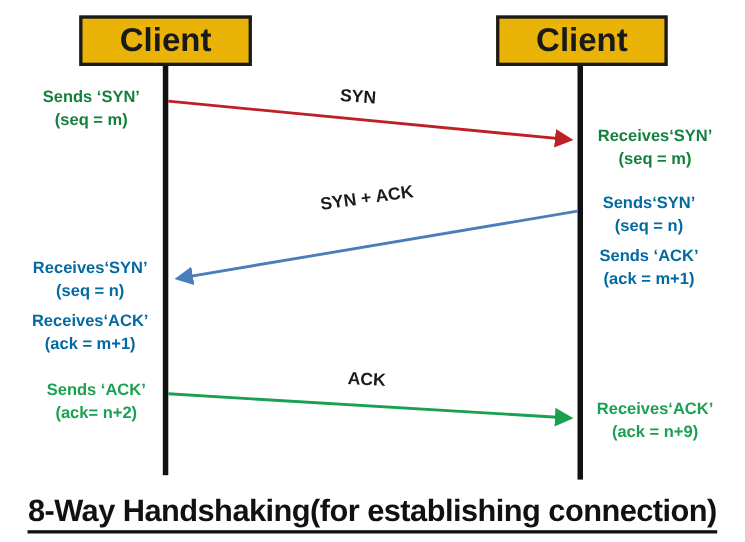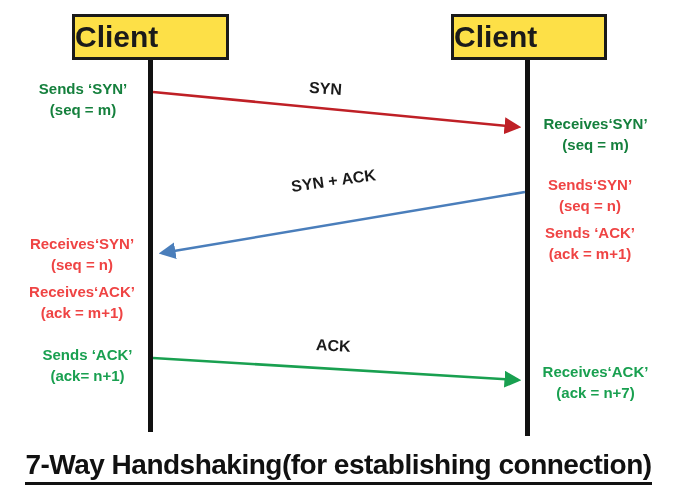--- a/index.html
+++ b/index.html
@@ -9,23 +9,24 @@
     height: 493px;
     background: #ffffff;
     overflow: hidden;
     font-family: "Liberation Sans", sans-serif;
   }
   .actor-box {
     position: absolute;
     top: 14px;
     height: 46px;
     border: 3px solid #1a1a1a;
-    background: #fde047;
+    background: #eab308;
     display: flex;
     align-items: center;
+    justify-content: center;
     font-size: 30px;
     font-weight: bold;
     color: #1a1a1a;
     box-sizing: border-box;
   }
   #client-box { left: 72px;  width: 157px; }
   #server-box { left: 451px; width: 156px; }
   .lifeline {
     position: absolute;
     width: 5px;
@@ -52,21 +53,21 @@
   #ack-label      { left: 316px; top: 337px; transform: rotate(3deg); }
   .annotation {
     position: absolute;
     font-size: 15px;
     font-weight: bold;
     line-height: 21px;
     text-align: center;
     white-space: nowrap;
   }
   .red   { color: #15803d; }
-  .blue  { color: #ef4444; }
+  .blue  { color: #0369a1; }
   .green { color: #19a050; }
   #ann-client-sends-syn    { left: 18px;  top: 78px;  width: 130px; }
   #ann-server-receives-syn { left: 533px; top: 113px; width: 125px; }
   #ann-server-sends-syn    { left: 535px; top: 174px; width: 110px; }
   #ann-server-sends-ack    { left: 530px; top: 222px; width: 120px; }
   #ann-client-receives-syn { left: 12px;  top: 233px; width: 140px; }
   #ann-client-receives-ack { left: 12px;  top: 281px; width: 140px; }
   #ann-client-sends-ack    { left: 20px;  top: 344px; width: 135px; }
   #ann-server-receives-ack { left: 533px; top: 361px; width: 125px; }
   #title-bar {
@@ -146,25 +147,25 @@
     <div>(seq = n)</div>
   </div>
 
   <div class="annotation blue" id="ann-client-receives-ack">
     <div>Receives‘ACK’</div>
     <div>(ack = m+1)</div>
   </div>
 
   <div class="annotation green" id="ann-client-sends-ack">
     <div>Sends ‘ACK’</div>
-    <div>(ack= n+1)</div>
+    <div>(ack= n+2)</div>
   </div>
 
   <div class="annotation green" id="ann-server-receives-ack">
     <div>Receives‘ACK’</div>
-    <div>(ack = n+7)</div>
+    <div>(ack = n+9)</div>
   </div>
 
   <div id="title-bar">
-    <span id="title-text">7-Way Handshaking(for establishing connection)</span>
+    <span id="title-text">8-Way Handshaking(for establishing connection)</span>
   </div>
 
 </div>
 
 </body></html>

